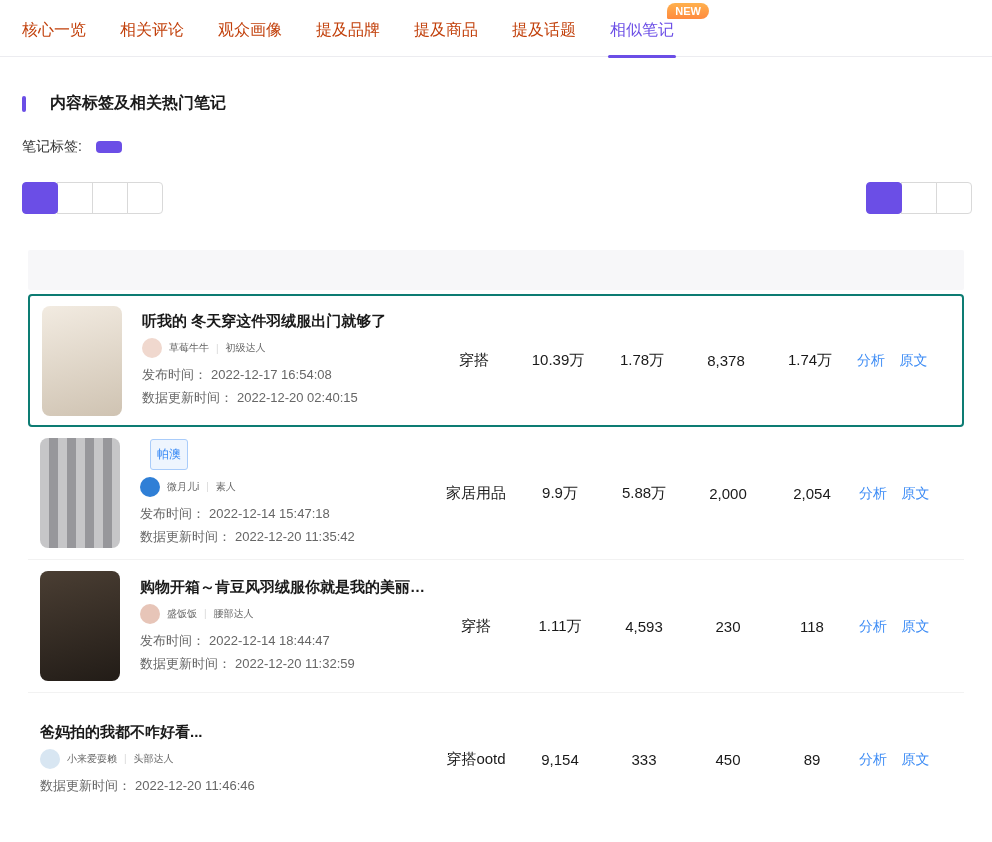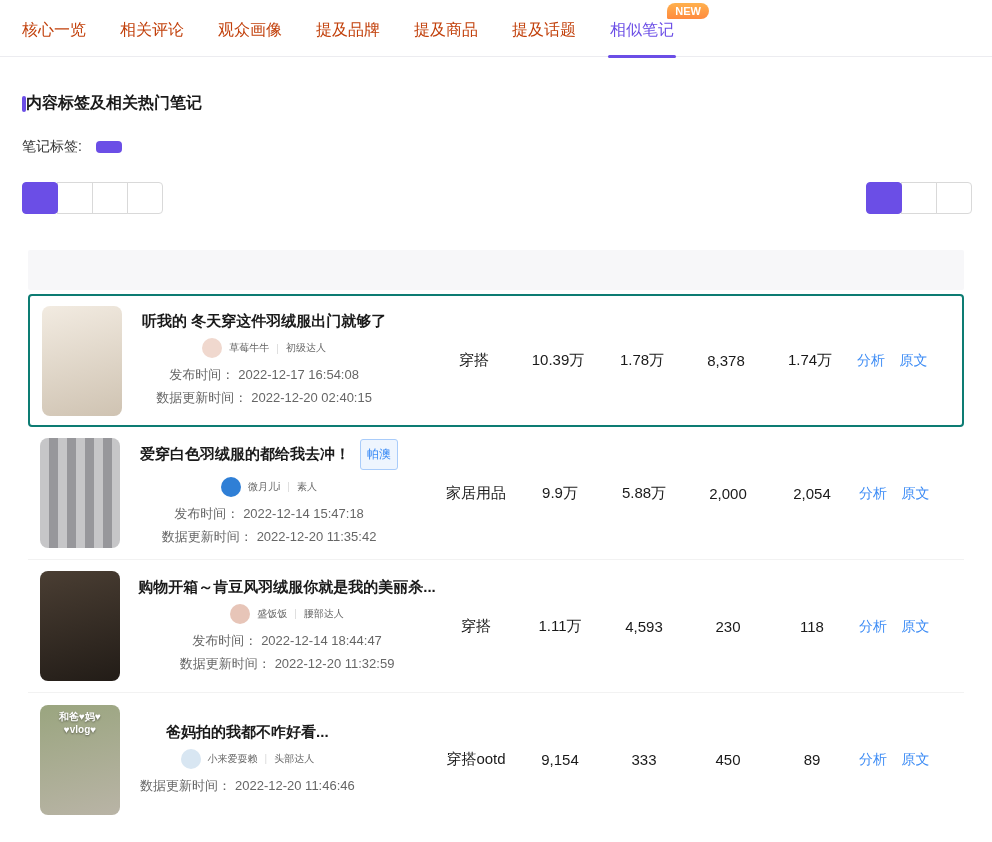--- a/index.html
+++ b/index.html
@@ -16,21 +16,21 @@
     font-family:"Liberation Sans","DejaVu Sans",sans-serif;color:#333;
   }
   
   .tabbar{display:flex;align-items:flex-end;height:57px;padding-left:20px;border-bottom:1px solid #ececf0;}
   .tab{position:relative;margin-right:30px;padding:0 2px 15px;font-size:16px;color:#c2410c;cursor:pointer;white-space:nowrap;}
   .tab.active{color:var(--accent);}
   .tab.active::after{content:'';position:absolute;left:50%;transform:translateX(-50%);bottom:-2px;width:68px;height:3px;background:var(--accent);border-radius:2px;}
   .tab-badge{position:absolute;top:-17px;right:-33px;font-size:11px;font-weight:bold;color:#fff;
     background:linear-gradient(180deg,var(--badge1),var(--badge2));padding:2px 8px;border-radius:10px 10px 10px 2px;}
   
-  .section-title-row{display:flex;align-items:center;gap:0;margin:36px 0 0 22px;}
+  .section-title-row{display:flex;align-items:center;gap:24px;margin:36px 0 0 22px;}
   .title-bar{width:4px;height:16px;background:var(--accent);border-radius:2px;}
   .section-title{font-size:16px;font-weight:bold;color:#1a1a1a;margin:0;}
   
   .tag-row{display:flex;align-items:center;margin:24px 0 0 22px;font-size:14px;}
   .tag-row-label{color:#333;margin-right:14px;}
   .tag-list{display:flex;align-items:center;gap:28px;}
   .tag{color:#666;cursor:pointer;}
   .tag.active{background:var(--accent);color:#fff;padding:6px 13px;border-radius:4px;}
   
   .toolbar{display:flex;justify-content:space-between;align-items:center;margin:26px 20px 0 22px;}
@@ -47,21 +47,21 @@
   .hcell.col-info{padding-left:12px;}
   .col-stat{width:84px;text-align:center;flex-shrink:0;}
   .col-op{width:110px;text-align:left;flex-shrink:0;}
   .trow{display:flex;align-items:center;min-height:133px;padding:11px 0;border-bottom:1px solid #f2f2f2;background:#fff;}
   .trow:last-child{border-bottom:none;}
   .trow.highlighted{border:2px solid var(--teal);border-radius:4px;margin-top:4px;padding:9px 0;}
   .trow .col-info{display:flex;align-items:center;gap:20px;padding-left:12px;min-width:0;}
   .thumb{width:80px;height:110px;border-radius:8px;flex-shrink:0;position:relative;overflow:hidden;cursor:pointer;}
   .thumb-text{position:absolute;top:5px;left:0;right:0;text-align:center;color:#fff;font-size:10px;font-weight:bold;
     line-height:13px;text-shadow:0 1px 2px rgba(0,0,0,.45);}
-  .note-info{display:flex;flex-direction:column;justify-content:center;min-width:0;align-items:center;}
+  .note-info{display:flex;flex-direction:column;justify-content:center;min-width:0;}
   .note-title-line{display:flex;align-items:center;margin-bottom:7px;}
   .note-title{font-size:15px;font-weight:bold;color:#1a1a1a;white-space:nowrap;overflow:hidden;text-overflow:ellipsis;cursor:pointer;}
   .note-brand-tag{font-size:12px;color:var(--link);border:1px solid #a9ccfa;background:#eef5fe;border-radius:3px;
     padding:6px 6px;margin-left:10px;flex-shrink:0;}
   .author-line{display:flex;align-items:center;gap:7px;font-size:10px;color:#666;margin-bottom:5px;}
   .avatar{width:20px;height:20px;border-radius:50%;flex-shrink:0;}
   .author-sep{color:#d9d9d9;}
   .meta-line{font-size:13px;color:#666;line-height:23px;white-space:nowrap;}
   .meta-value{margin-left:4px;}
   .cell-stat{font-size:15px;color:#1a1a1a;}
@@ -178,21 +178,20 @@
       <a class="link">原文</a>
     </div>
   </div>
         <div class="trow">
     <div class="cell col-info">
       <div class="thumb" style="background: repeating-linear-gradient(90deg, rgb(198, 198, 200) 0px, rgb(198, 198, 200) 9px, rgb(151, 151, 155) 9px, rgb(151, 151, 155) 18px);">
         
       </div>
       <div class="note-info">
         <div class="note-title-line">
-          <span class="note-title">爱穿白色羽绒服的都给我去冲！</span>
           <span class="note-brand-tag">帕澳</span>
         </div>
         <div class="author-line">
           <span class="avatar" style="background: rgb(47, 127, 214);"></span>
           <span>微月儿i</span>
           <span class="author-sep">|</span>
           <span>素人</span>
         </div>
         <div class="meta-line">
           <span>发布时间：</span><span class="meta-value">2022-12-14 15:47:18</span>
@@ -241,26 +240,20 @@
     <div class="cell col-stat cell-stat">4,593</div>
     <div class="cell col-stat cell-stat">230</div>
     <div class="cell col-stat cell-stat">118</div>
     <div class="cell col-op">
       <a class="link">分析</a>
       <a class="link">原文</a>
     </div>
   </div>
         <div class="trow">
     <div class="cell col-info">
-      <div class="thumb" style="background: linear-gradient(165deg, rgb(154, 165, 127), rgb(185, 180, 166));">
-        <span class="thumb-text">
-          <span>和爸♥妈♥</span><br>
-          <span>♥vlog♥</span>
-        </span>
-      </div>
       <div class="note-info">
         <div class="note-title-line">
           <span class="note-title">爸妈拍的我都不咋好看...</span>
 
         </div>
         <div class="author-line">
           <span class="avatar" style="background: rgb(216, 230, 242);"></span>
           <span>小来爱耍赖</span>
           <span class="author-sep">|</span>
           <span>头部达人</span>

